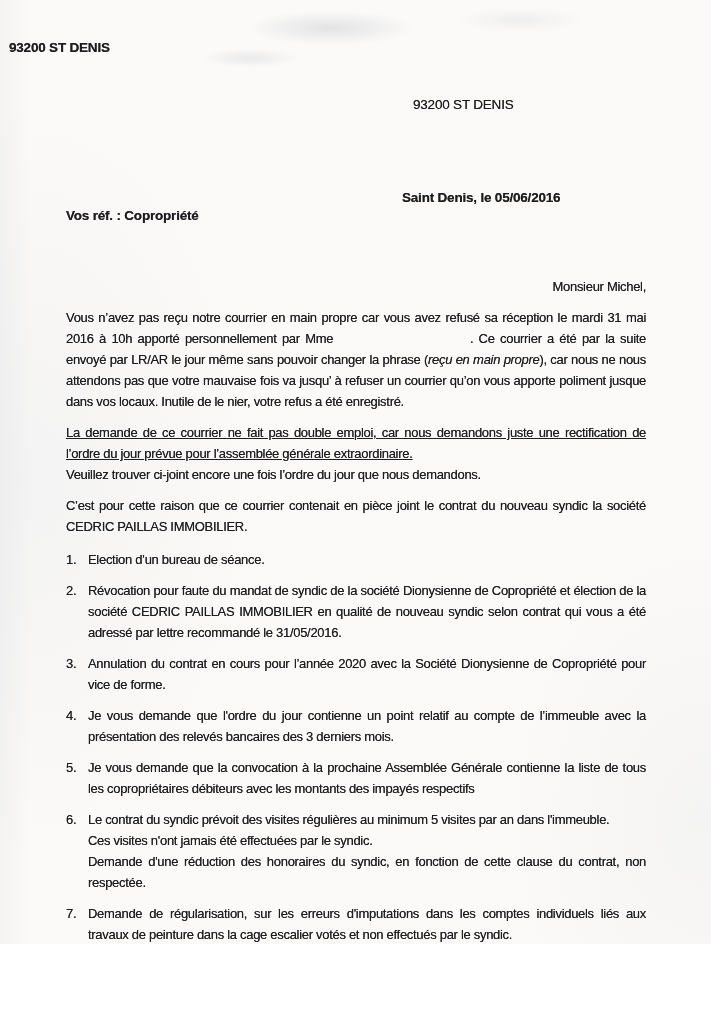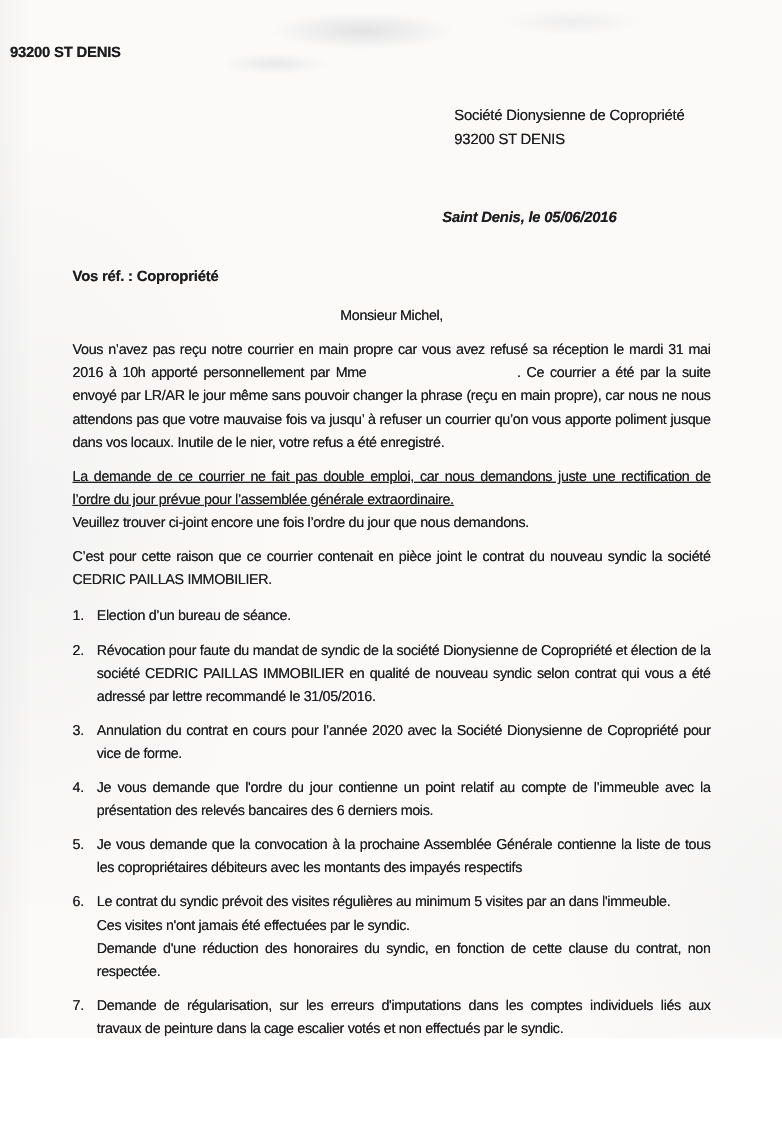--- a/index.html
+++ b/index.html
@@ -48,72 +48,70 @@
     letter-spacing: -0.2px;
   }
 
   .dateline {
     position: absolute;
     left: 402px;
     top: 190px;
     font-size: 13.5px;
     font-weight: 700;
     letter-spacing: -0.2px;
-    font-style: italic;
   }
 
   .reference {
     position: absolute;
     left: 66px;
-    top: 243px;
+    top: 208px;
     font-size: 13.5px;
     font-weight: 700;
     letter-spacing: -0.2px;
   }
 
   .letter-body {
     position: absolute;
     left: 66px;
     top: 276px;
     width: 580px;
     font-size: 13px;
     line-height: 21px;
     letter-spacing: -0.3px;
     text-align: justify;
   }
 
   .letter-body p { margin: 0 0 10px 0; }
   .letter-body p.tight { margin-bottom: 0; text-decoration: underline; }
-  .salutation { text-align: center; }
+  .salutation { text-align: right; }
 
   .redaction-gap {
     display: inline-block;
     width: 126px;
     height: 1px;
     vertical-align: baseline;
   }
 
-  .italic { }
+  .italic { font-style: italic; }
 
   .agenda { margin-top: 12px; }
   .agenda-item { display: flex; margin-bottom: 10px; }
   .agenda-item:last-child { margin-bottom: 0; }
   .agenda-num { flex: 0 0 22px; }
   .agenda-text { flex: 1; text-align: justify; white-space: pre-line; }
 </style>
 </head>
 <body>
 
 <div class="page">
   <div class="scan-texture"></div>
 
   <div class="sender-city">93200 ST DENIS</div>
 
   <div class="recipient">
-    <div>Société Dionysienne de Copropriété</div>
     <div>93200 ST DENIS</div>
   </div>
 
   <div class="dateline">Saint Denis, le 05/06/2016</div>
 
   <div class="reference">Vos réf. : Copropriété</div>
 
   <div class="letter-body">
     <p class="salutation">Monsieur Michel,</p>
 
@@ -135,21 +133,21 @@
       <div class="agenda-item">
         <div class="agenda-num">2.</div>
         <div class="agenda-text">Révocation pour faute du mandat de syndic de la société Dionysienne de Copropriété et élection de la société CEDRIC PAILLAS IMMOBILIER en qualité de nouveau syndic selon contrat qui vous a été adressé par lettre recommandé le 31/05/2016.</div>
       </div>
       <div class="agenda-item">
         <div class="agenda-num">3.</div>
         <div class="agenda-text">Annulation du contrat en cours pour l’année 2020 avec la Société Dionysienne de Copropriété pour vice de forme.</div>
       </div>
       <div class="agenda-item">
         <div class="agenda-num">4.</div>
-        <div class="agenda-text">Je vous demande que l'ordre du jour contienne un point relatif au compte de l’immeuble avec la présentation des relevés bancaires des 6 derniers mois.</div>
+        <div class="agenda-text">Je vous demande que l'ordre du jour contienne un point relatif au compte de l’immeuble avec la présentation des relevés bancaires des 3 derniers mois.</div>
       </div>
       <div class="agenda-item">
         <div class="agenda-num">5.</div>
         <div class="agenda-text">Je vous demande que la convocation à la prochaine Assemblée Générale contienne la liste de tous les copropriétaires débiteurs avec les montants des impayés respectifs</div>
       </div>
       <div class="agenda-item">
         <div class="agenda-num">6.</div>
         <div class="agenda-text">Le contrat du syndic prévoit des visites régulières au minimum 5 visites par an dans l'immeuble.
 Ces visites n'ont jamais été effectuées par le syndic.
 Demande d'une réduction des honoraires du syndic, en fonction de cette clause du contrat, non respectée.</div>

